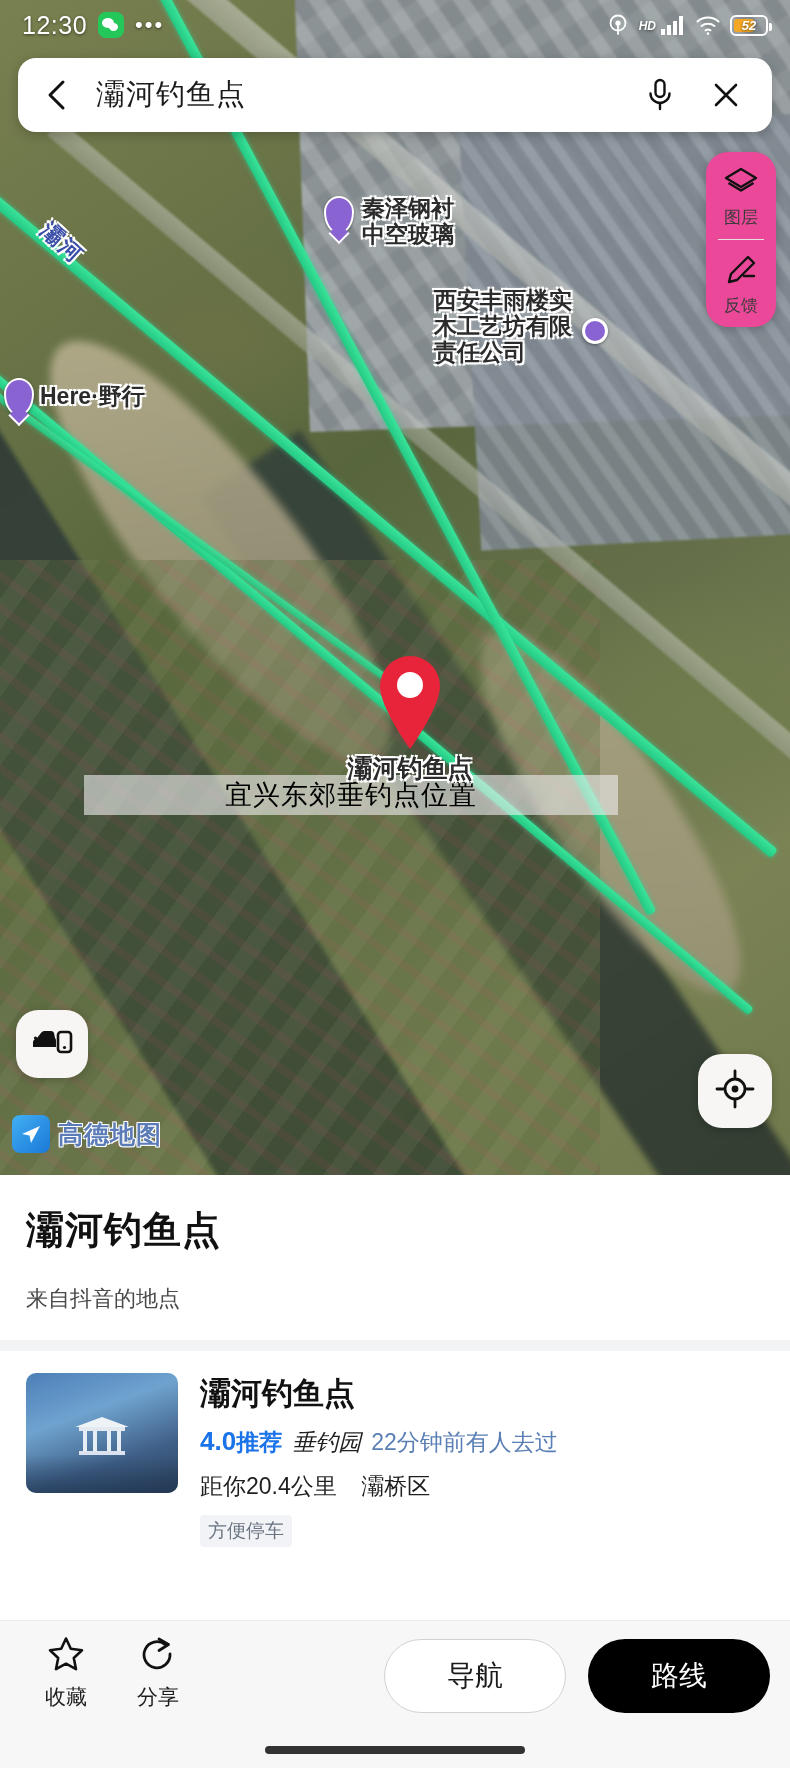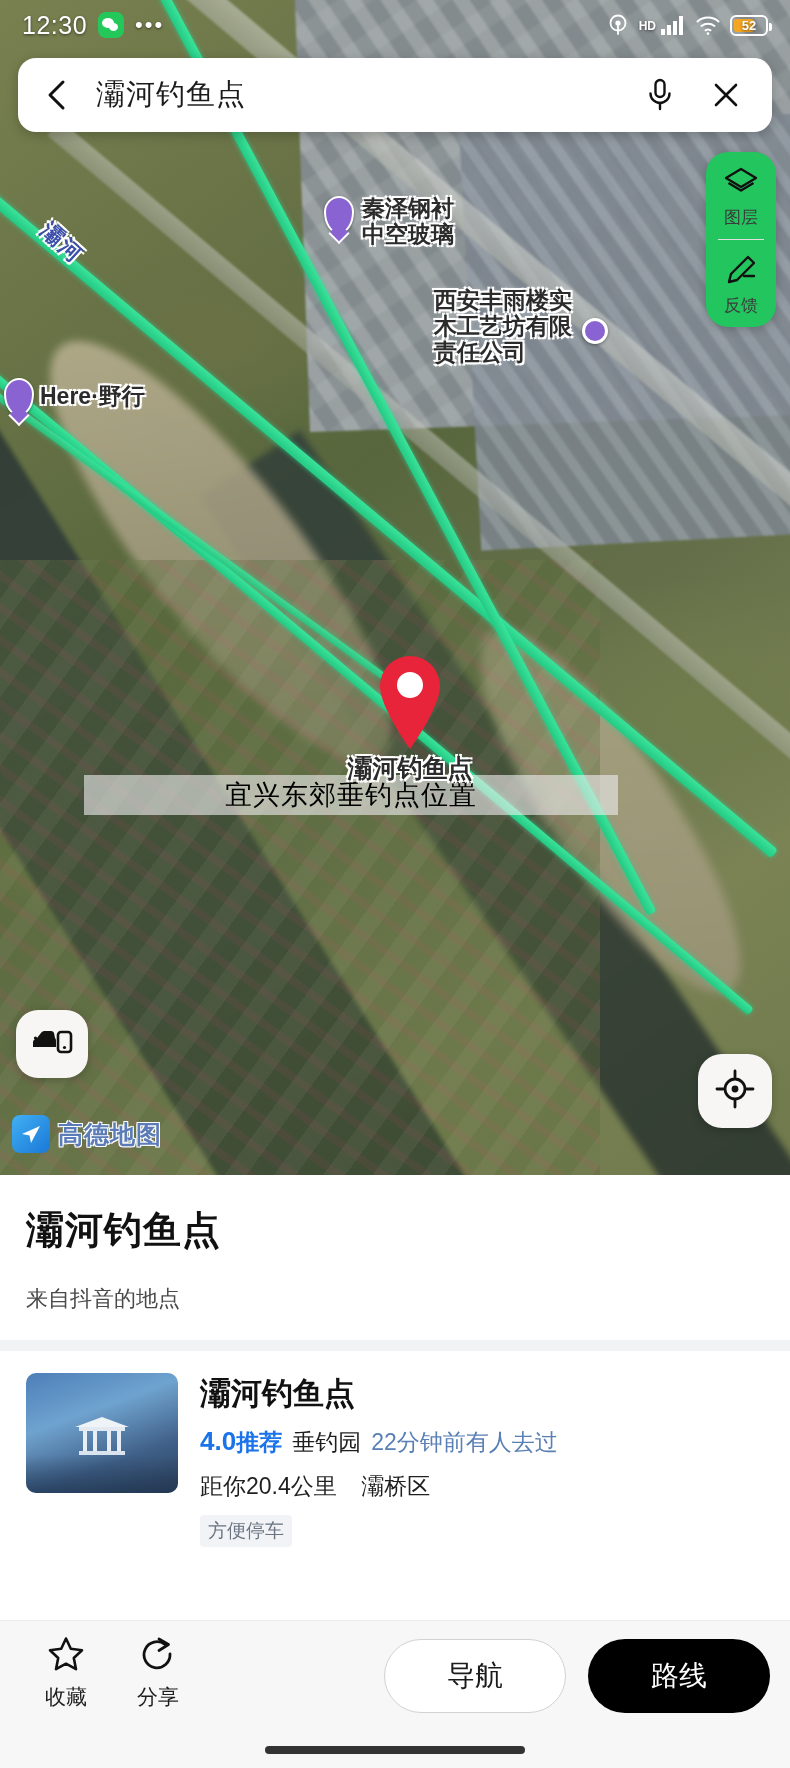--- a/index.html
+++ b/index.html
@@ -152,21 +152,21 @@
     width: 26px; height: 26px; border-radius: 8px;
     background: #23c75a; position: relative;
     display: inline-block;
   }
   .wechat::before, .wechat::after {
     content: ""; position: absolute; background: #fff; border-radius: 50%;
   }
   .wechat::before { width: 12px; height: 10px; left: 4px; top: 6px; }
   .wechat::after  { width: 9px;  height: 8px;  left: 11px; top: 11px; }
   .sb-dots { font-size: 22px; letter-spacing: 2px; line-height: 10px; }
-  .sb-right { display: flex; align-items: center; gap: 9px; }
+  .sb-right { display: flex; align-items: center; gap: 9px; font-style: italic; }
   .sb-right svg { display: block; }
   .hd { font-size: 12px; font-weight: 700; margin-right: -5px; align-self: flex-start; margin-top: 6px; }
   .batt {
     width: 38px; height: 21px; border: 2px solid #fff; border-radius: 6px;
     position: relative; display: flex; align-items: center; justify-content: center;
   }
   .batt::after {
     content: ""; position: absolute; right: -6px; top: 6px;
     width: 3px; height: 8px; background: #fff; border-radius: 0 2px 2px 0;
   }
@@ -191,21 +191,21 @@
     flex: 1 1 auto; margin-left: 22px;
     font-size: 29px; color: #1b1b1b; letter-spacing: 1px;
   }
   .mic-btn, .clear-btn { width: 40px; height: 40px; display:flex; align-items:center; justify-content:center; flex: 0 0 auto; }
   .clear-btn { margin-left: 26px; }
 
   
   .side-panel {
     position: absolute; right: 14px; top: 152px;
     width: 70px;
-    background: #22c55e; border-radius: 22px;
+    background: #ec4899; border-radius: 22px;
     box-shadow: 0 2px 10px rgba(0,0,0,.22);
     z-index: 30;
     overflow: hidden;
   }
   .side-btn {
     display: flex; flex-direction: column; align-items: center; justify-content: center;
     gap: 4px; padding: 14px 0 10px;
   }
   .side-btn .lbl { font-size: 17px; color: #3b3b3b; }
   .side-divider { height: 1px; background: #e2e0dd; margin: 0 12px; }
@@ -316,21 +316,21 @@
   }
   .thumb::after {
     content: ""; position: absolute; left: 0; right: 0; bottom: 0; height: 38px;
     background: linear-gradient(180deg, rgba(60,90,130,0), rgba(25,45,70,.55));
   }
   .card-body { flex: 1 1 auto; min-width: 0; }
   .card-title { font-size: 31px; font-weight: 700; color: #111; }
   .card-line2 { margin-top: 11px; font-size: 23px; display: flex; align-items: baseline; gap: 10px; flex-wrap: wrap; }
   .rating { color: #1a73e8; font-weight: 700; }
   .rating .num { font-size: 26px; }
-  .ctype { color: #1f1f1f; }
+  .ctype { color: #1f1f1f; font-style: italic; }
   .visited { color: #5a7fb5; }
   .card-line3 { margin-top: 13px; font-size: 23px; color: #1f1f1f; }
   .card-line3 .district { margin-left: 18px; }
   .tag {
     display: inline-block; margin-top: 13px;
     padding: 3px 8px; font-size: 19px; color: #6a7380;
     background: #f1f3f6; border-radius: 4px;
   }
 
   

